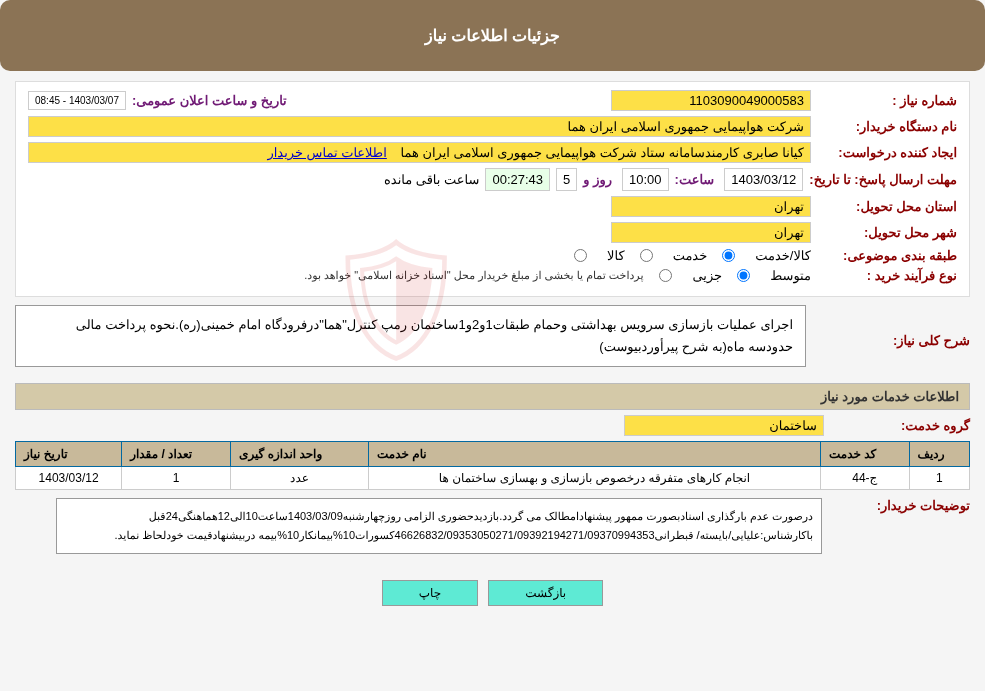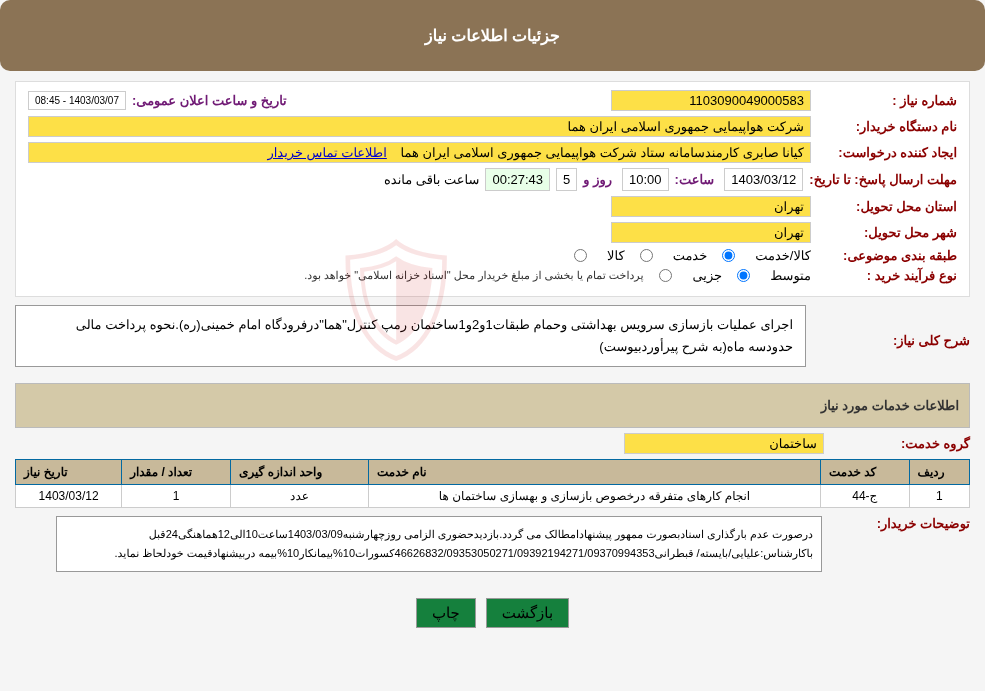--- a/index.html
+++ b/index.html
@@ -40,21 +40,21 @@
     }
     .date-box {
       border: 1px solid #ccc;
       padding: 3px 6px;
       background: white;
     }
     .section-title {
       background: #d4c9a8;
       color: #333;
       font-weight: bold;
-      padding: 14px 10px;
+      padding: 5px 10px;
       margin-bottom: 5px;
       border: 1px solid #bbb;
     }
     .radio-group {
       display: flex;
       gap: 15px;
       align-items: center;
       flex-direction: row-reverse;
     }
     .radio-item {
@@ -102,26 +102,26 @@
       margin-bottom: 8px;
       direction: rtl;
     }
     .buttons-row {
       display: flex;
       justify-content: center;
       gap: 10px;
       padding: 10px 0;
     }
     .btn {
-      padding: 5px 15px;
+      padding: 5px 36px;
       border: 1px solid #999;
-      background: #15803d;
+      background: #5eead4;
       cursor: pointer;
       font-family: Tahoma, Arial, sans-serif;
-      font-size: 15px;
+      font-size: 12px;
     }
     .page-wrapper {
       position: relative;
       overflow: hidden;
     }
     .inline-label {
       color: #701a75;
       font-weight: bold;
       white-space: nowrap;
       margin-right: 4px;

